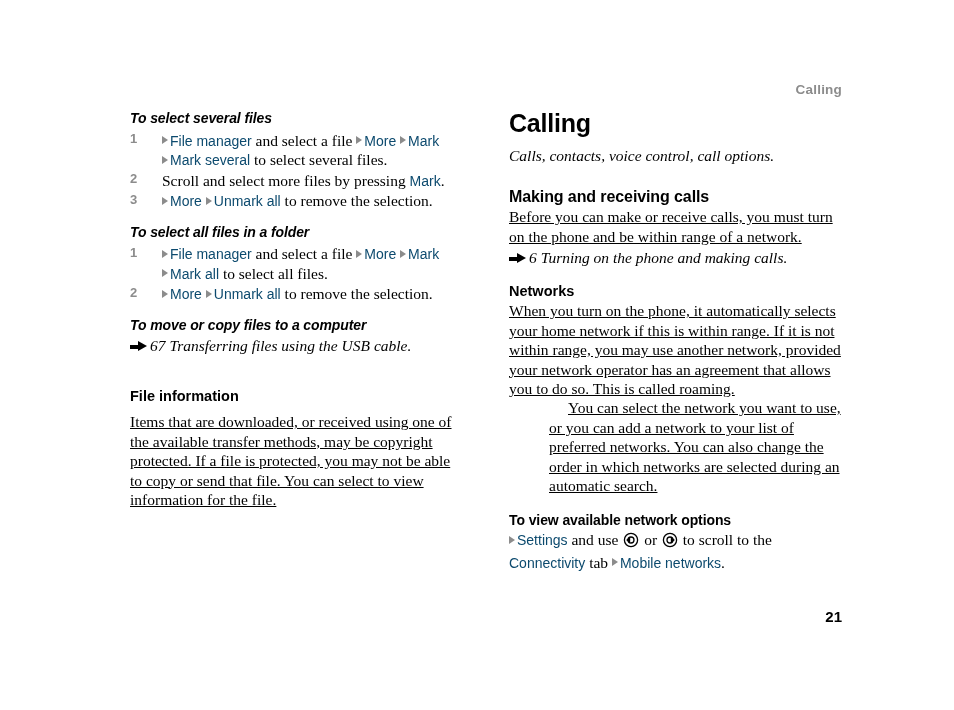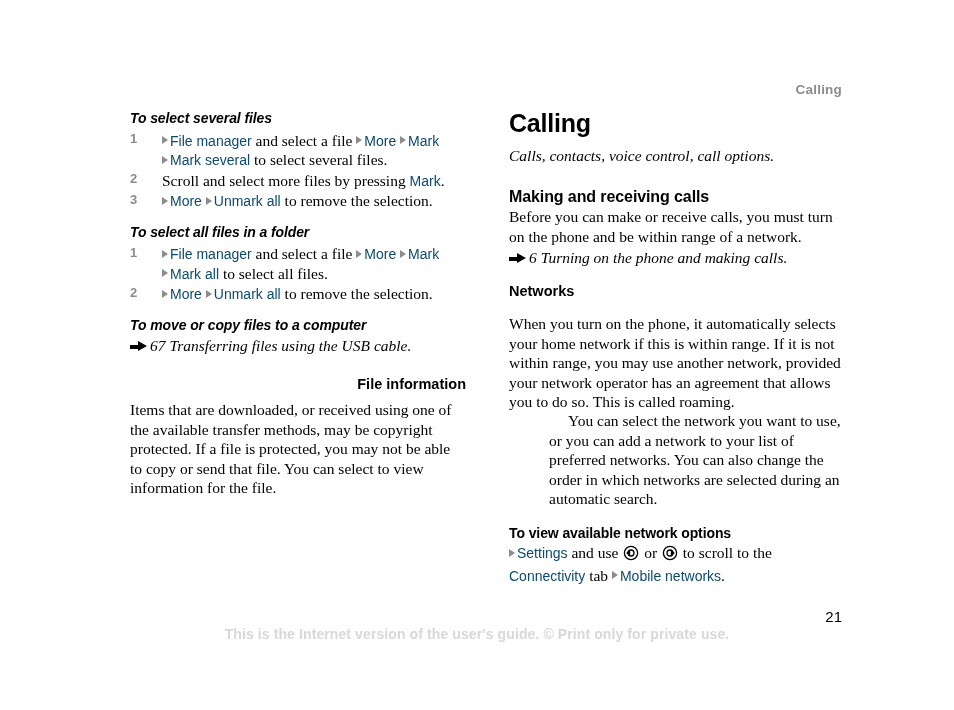--- a/index.html
+++ b/index.html
@@ -92,20 +92,21 @@
   }
 
   
   p.body {
     font-family: "Liberation Serif", serif;
     font-size: 15.5px;
     line-height: 1.255;
     margin: 0;
     padding: 0;
     text-align: left;
+    text-decoration: underline;
   }
   p.body.indent { text-indent: 19px; margin-left: 40px; }
 
   
   ol.steps {
     list-style: none;
     margin: 3px 0 0 0;
     padding: 0;
   }
   ol.steps > li {
@@ -210,21 +211,21 @@
     font-weight: bold;
     font-size: 14px;
     color: #d8d8d8;
     letter-spacing: 0.1px;
   }
   .page-number {
     position: absolute;
     right: 112px;
     top: 608px;
     font-family: "Liberation Sans", sans-serif;
-    font-weight: normal;
+    font-weight: bold;
     font-size: 15px;
     color: #000;
   }
 </style>
 </head>
 <body>
 
 <div class="page">
 
   <div class="running-header">Calling</div>
@@ -259,49 +260,48 @@
         <span class="step-num">2</span>
         <span class="step-body"><span class="tri"></span><span class="ui">More </span><span class="tri"></span><span class="ui">Unmark all</span><span> to remove the selection.</span></span>
       </li>
     </ol>
 
     <h3 class="proc-head" style="margin-top:13px;">To move or copy files to a computer</h3>
     <p class="xref">
       <span class="bigarrow"></span><span>67 Transferring files using the USB cable.</span>
     </p>
 
-    <h3 class="sub-head" style="margin-top:20px;text-align:right;">File information</h3>
+    <h3 class="sub-head" style="margin-top:32px;">File information</h3>
     <p class="body" style="margin-top:7px;">Items that are downloaded, or received using one of the available transfer methods, may be copyright protected. If a file is protected, you may not be able to copy or send that file. You can select to view information for the file.</p>
 
   </div>
 
   <div class="col col-right">
 
     <h1 class="chapter-title">Calling</h1>
     <p class="chapter-sub">Calls, contacts, voice control, call options.</p>
 
     <h2 class="section-head">Making and receiving calls</h2>
     <p class="body">Before you can make or receive calls, you must turn on the phone and be within range of a network.</p>
     <p class="xref">
       <span class="bigarrow"></span><span>6 Turning on the phone and making calls.</span>
     </p>
 
     <h3 class="sub-head" style="margin-top:15px;">Networks</h3>
-    <p class="body" style="margin-top:14px;">When you turn on the phone, it automatically selects your home network if this is within range. If it is not within range, you may use another network, provided your network operator has an agreement that allows you to do so. This is called roaming.</p>
+    <p class="body" style="margin-top:1px;">When you turn on the phone, it automatically selects your home network if this is within range. If it is not within range, you may use another network, provided your network operator has an agreement that allows you to do so. This is called roaming.</p>
     <p class="body indent">You can select the network you want to use, or you can add a network to your list of preferred networks. You can also change the order in which networks are selected during an automatic search.</p>
 
     <h3 class="proc-head upright" style="margin-top:16px;">To view available network options</h3>
     <p class="arrow-line"><span class="tri"></span><span class="ui">Settings</span><span> and use </span><span class="navkey"><svg width="16" height="16" viewBox="0 0 16 16">
             <circle cx="8" cy="8" r="6.6" fill="none" stroke="#000" stroke-width="1.3"></circle>
             <circle cx="8" cy="8" r="3.0" fill="none" stroke="#000" stroke-width="1.3"></circle>
             <polygon points="3.0,8.0 7.2,5.3 7.2,10.7" fill="#000"></polygon>
           </svg></span><span> or </span><span class="navkey"><svg width="16" height="16" viewBox="0 0 16 16">
             <circle cx="8" cy="8" r="6.6" fill="none" stroke="#000" stroke-width="1.3"></circle>
             <circle cx="8" cy="8" r="3.0" fill="none" stroke="#000" stroke-width="1.3"></circle>
             <polygon points="13.0,8.0 8.8,5.3 8.8,10.7" fill="#000"></polygon>
           </svg></span><span> to scroll to the </span><span class="ui">Connectivity</span><span> tab </span><span class="tri"></span><span class="ui">Mobile networks</span><span>.</span></p>
 
   </div>
 
-  <div class="footer-note">This is the Internet version of the user's guide. © Print only for private use.</div>
   <div class="page-number">21</div>
 
 </div>
 
 </body></html>

